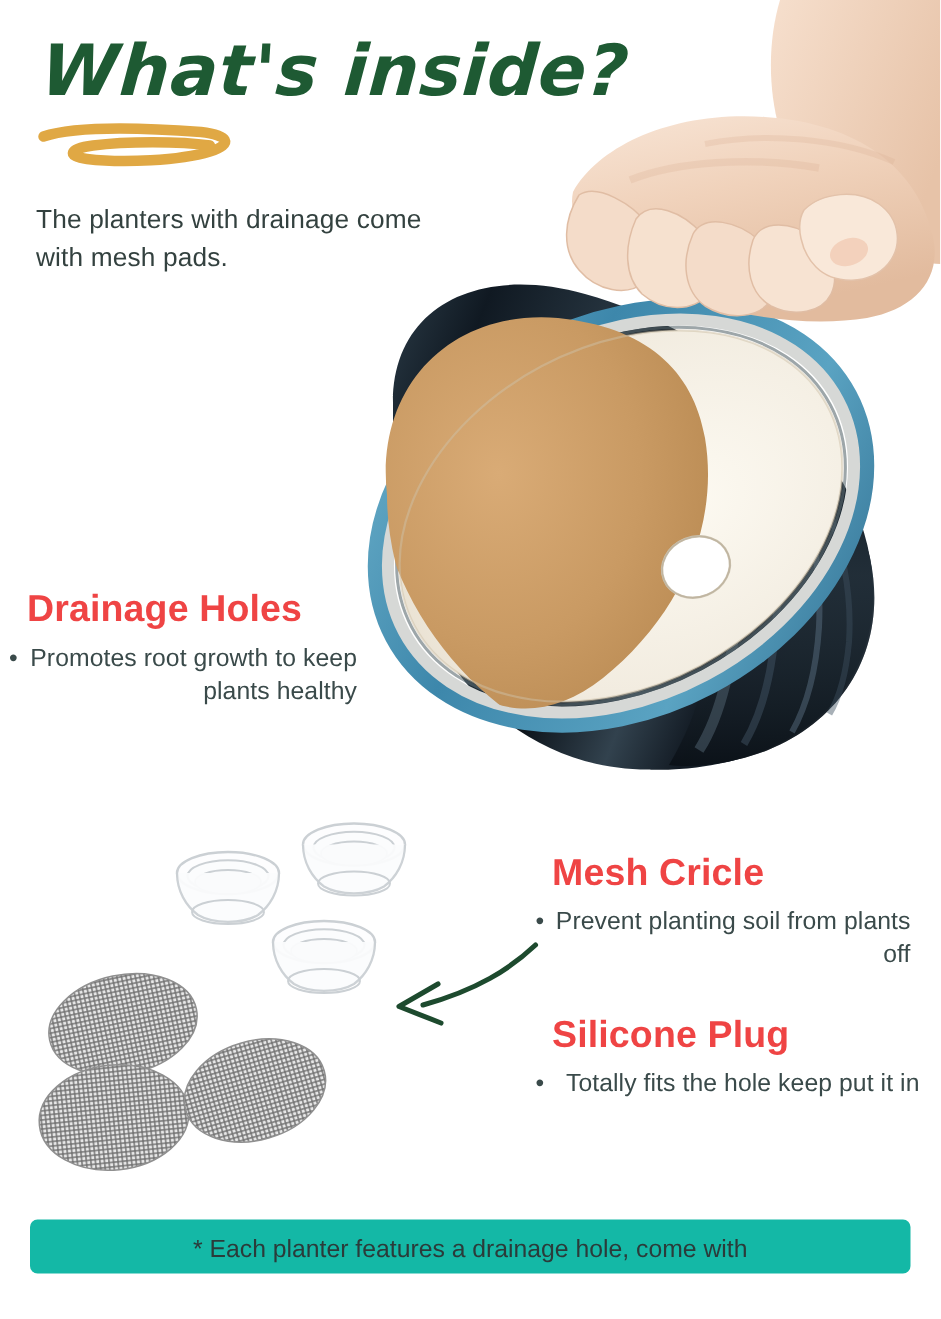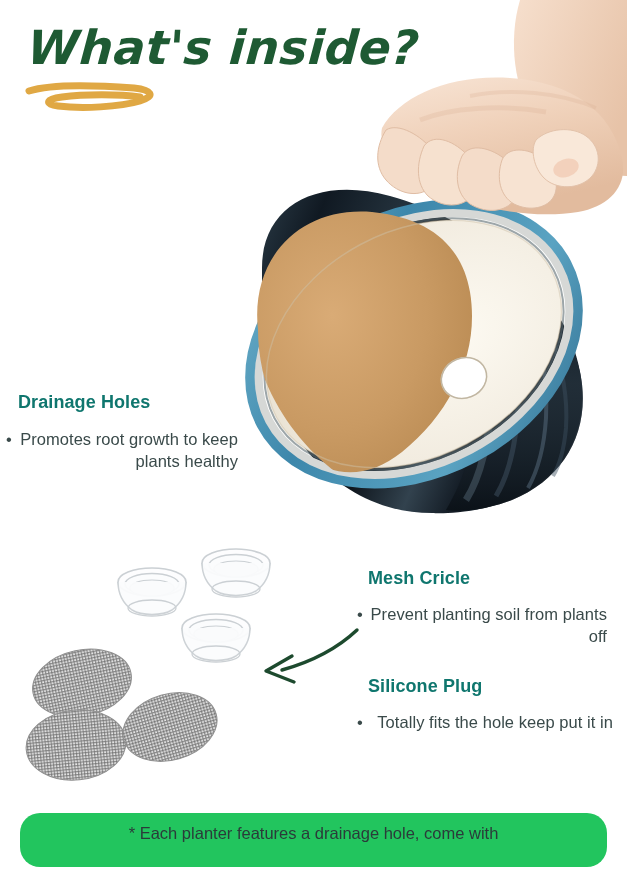--- a/index.html
+++ b/index.html
@@ -55,23 +55,23 @@
     width: 270px;
     font-size: 17.5px;
     line-height: 1.42;
     color: #33413f;
     letter-spacing: 0.1px;
   }
 
   
   .sec-head {
     position: absolute;
-    font-size: 18px;
+    font-size: 25px;
     font-weight: bold;
-    color: #0f766e;
+    color: #ef4444;
     letter-spacing: 0.1px;
     white-space: nowrap;
   }
   .sec-body {
     position: absolute;
     font-size: 16.5px;
     line-height: 1.36;
     color: #3a4a4a;
     letter-spacing: 0.05px;
   }
@@ -94,23 +94,23 @@
 
   #plug-head  { left: 368px; top: 676px; text-align: right; }
   #plug-body  { left: 357px; top: 711px; width: 256px; }
 
   
   .footer-box {
     position: absolute;
     left: 20px;
     top: 813px;
     width: 587px;
-    height: 54px;
-    background: #22c55e;
-    border-radius: 20px;
+    height: 36px;
+    background: #14b8a6;
+    border-radius: 5px;
   }
   .footer-text {
     position: absolute;
     left: 0;
     top: 9px;
     width: 100%;
     text-align: center;
     font-size: 16.5px;
     line-height: 1.35;
     color: #2b3b3a;
@@ -308,20 +308,21 @@
     </svg>
   </div>
 
   <div class="title-wrap">
     <div class="title-text">What's inside?</div>
     <svg class="title-swoosh" viewBox="0 0 130 34">
       <path d="M1 9 C22 2 66 3 106 6 C124 8 128 14 112 19 C92 25 54 27 30 24 C16 22 18 17 34 15 C56 12 92 12 112 15" fill="none" stroke="#e0a844" stroke-width="7" stroke-linecap="round"></path>
     </svg>
   </div>
 
+  <div class="subtitle">The planters with drainage come with mesh pads.</div>
 
   <div class="sec-head" id="drainage-head">Drainage Holes</div>
   <div class="sec-body" id="drainage-body">
     <span class="bullet">•</span>
     <span class="btxt">Promotes root growth to keep plants healthy</span>
   </div>
 
   <div class="sec-head" id="mesh-head">Mesh Cricle</div>
   <div class="sec-body" id="mesh-body">
     <span class="bullet">•</span>

